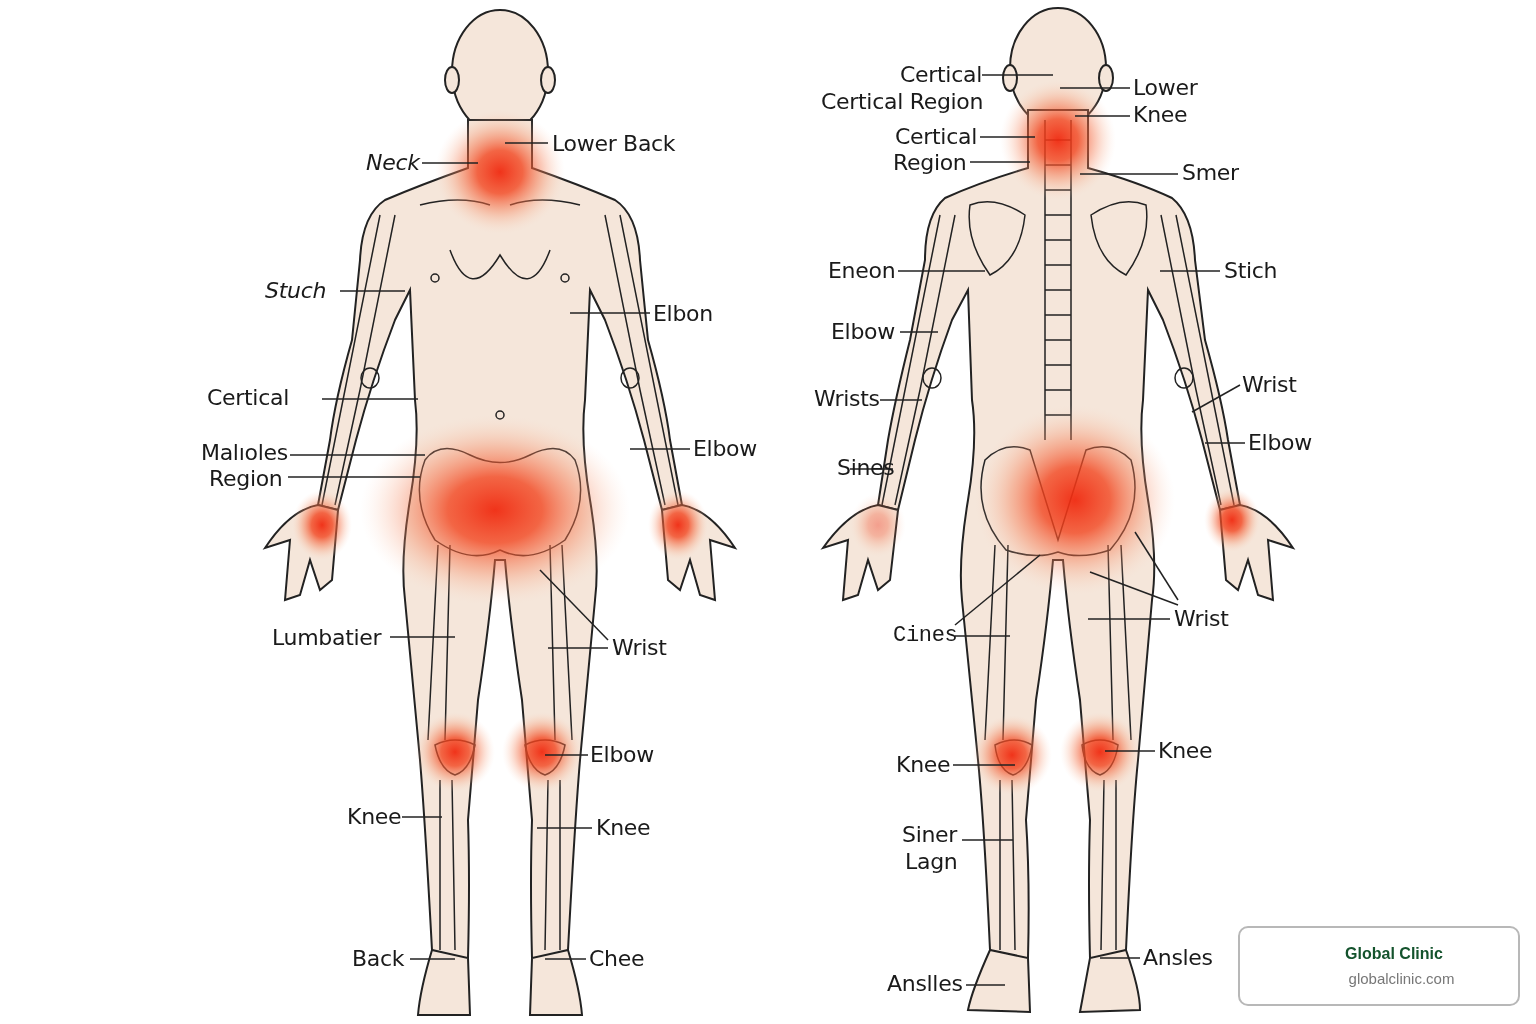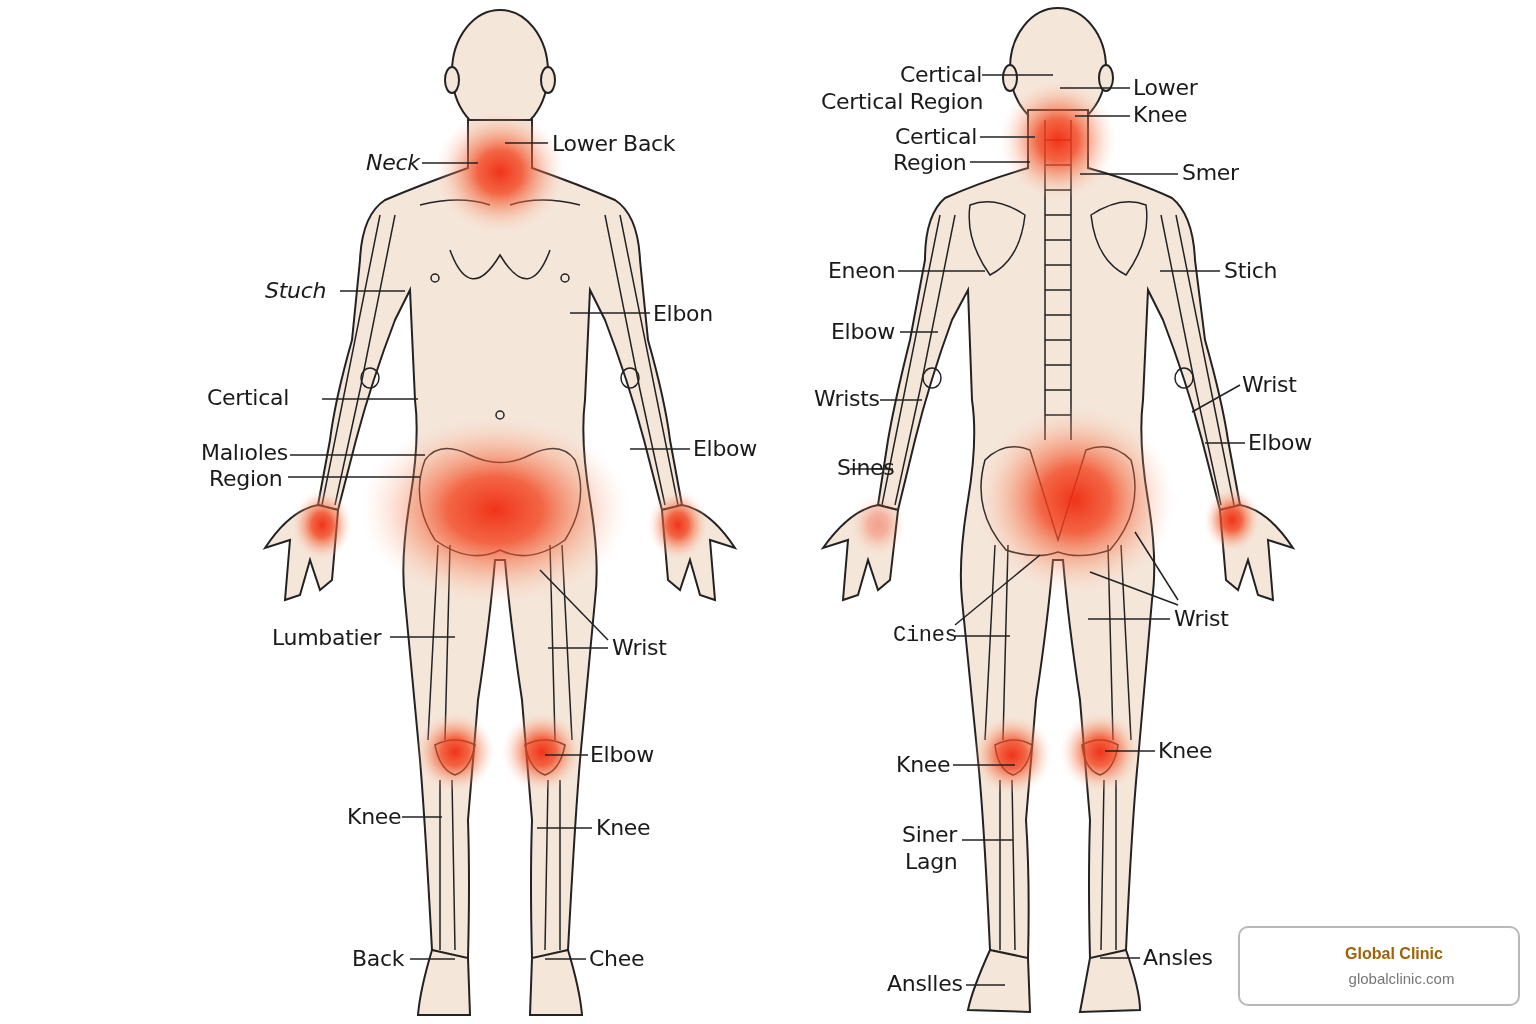--- a/index.html
+++ b/index.html
@@ -1,20 +1,20 @@
 <!DOCTYPE html>
 <html><head>
 <meta charset="utf-8">
 <style>
   html, body { margin:0; padding:0; background:#ffffff; }
   body { width:1536px; height:1024px; position:relative; overflow:hidden; font-family:"Liberation Sans", sans-serif; }
   #canvas { position:absolute; left:0; top:0; width:1536px; height:1024px; }
   .lbl { position:absolute; font-family:"DejaVu Sans", sans-serif; font-size:22px; color:#1a1a1a; white-space:nowrap; line-height:26px; letter-spacing:-0.3px; }
   .badge { position:absolute; left:1238px; top:926px; width:282px; height:80px; border:2px solid #b8b8b8; border-radius:10px; background:#fff; box-sizing:border-box; }
-  .badge .name { position:absolute; left:0; right:0; top:17px; padding-left:30px; text-align:center; font-weight:bold; font-size:16px; color:#a16207; font-family:"Liberation Sans", sans-serif; }
+  .badge .name { position:absolute; left:0; right:0; top:17px; padding-left:30px; text-align:center; font-weight:bold; font-size:16px; color:#14532d; font-family:"Liberation Sans", sans-serif; }
   .badge .url { position:absolute; left:0; right:0; top:42px; padding-left:30px; text-align:center; font-size:15px; color:#777; font-family:"Liberation Sans", sans-serif;margin-left:15px; }
 </style>
 </head>
 <body>
 
 <svg id="canvas" viewBox="0 0 1536 1024" xmlns="http://www.w3.org/2000/svg">
   <defs>
     <radialGradient id="pain" cx="50%" cy="50%" r="50%">
       <stop offset="0%" stop-color="#f02a10" stop-opacity="0.95"></stop>
       <stop offset="35%" stop-color="#f2451f" stop-opacity="0.8"></stop>

